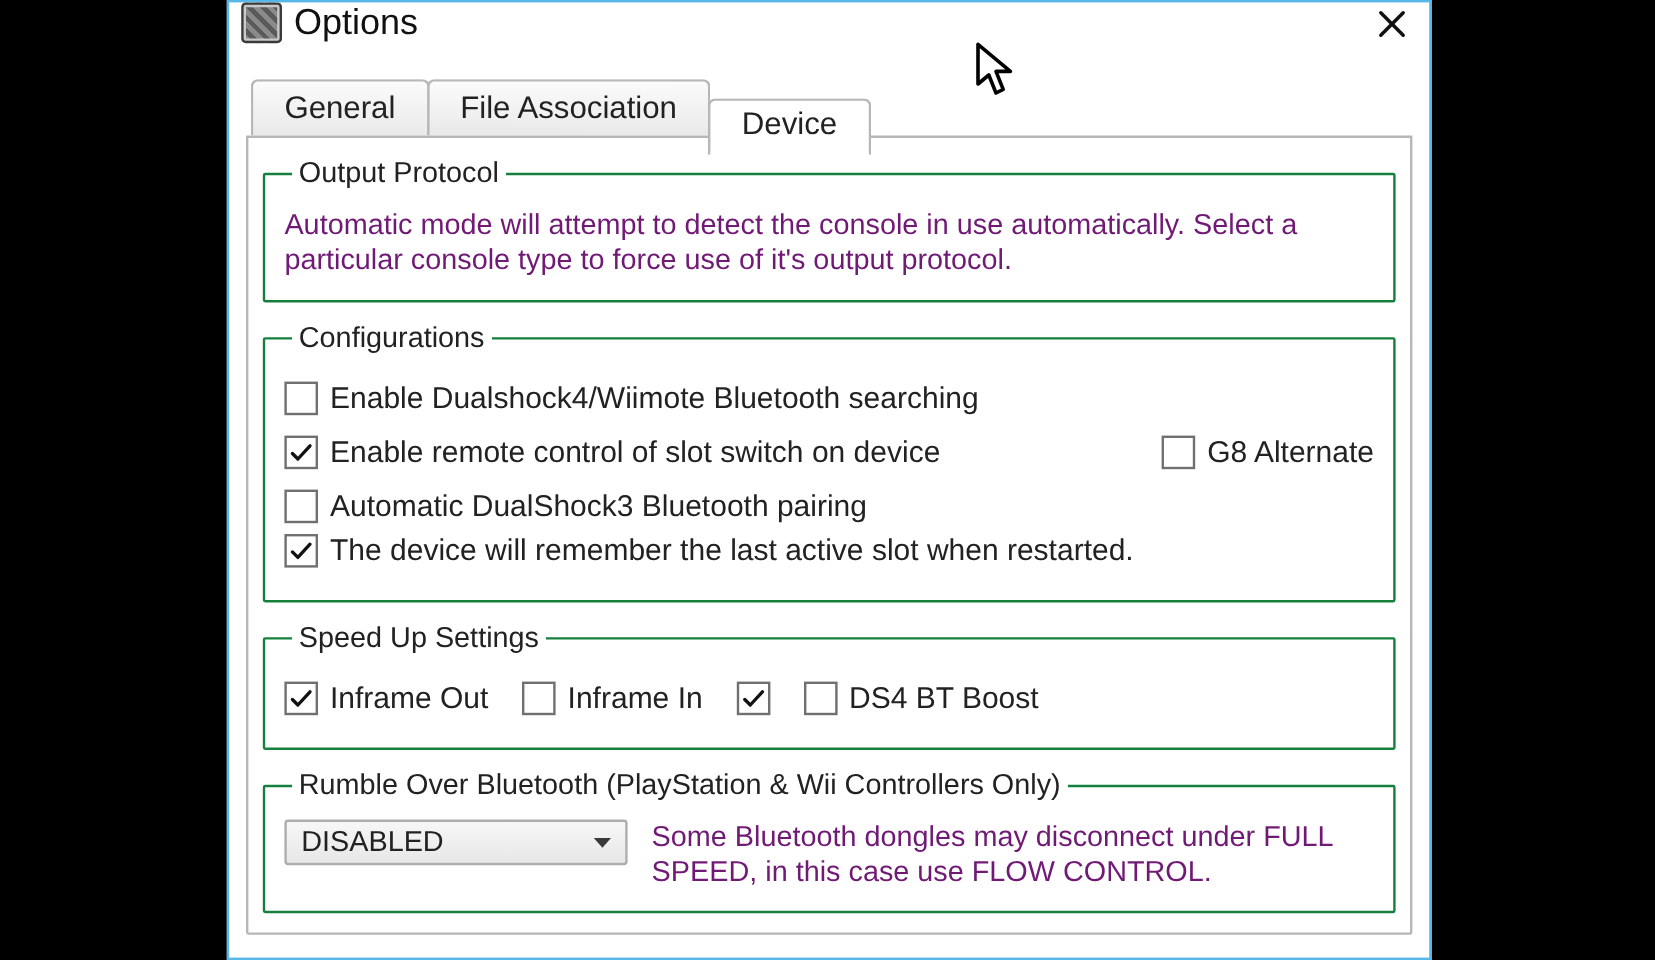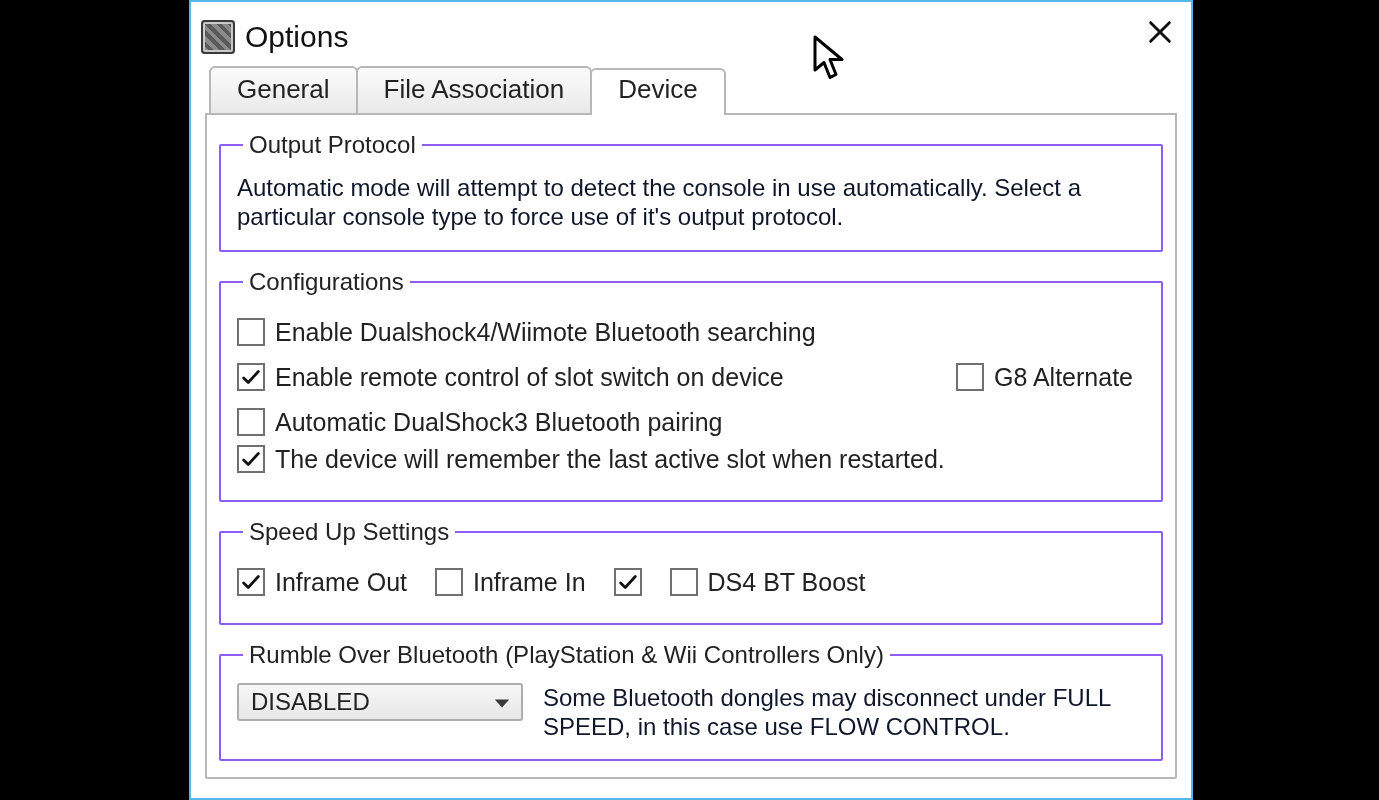--- a/index.html
+++ b/index.html
@@ -17,21 +17,21 @@
   .dialog {
     position: absolute;
     left: 189px; top: 0;
     width: 1004px; height: 800px;
     background: #fff;
     border: 2px solid #56b8e8;
     box-sizing: border-box;
   }
   .titlebar {
     display: flex;
-    align-items: flex-end;
+    align-items: flex-start;
     height: 52px;
     padding: 0 8px 0 10px;
     box-sizing: border-box;
   }
   .titlebar .app-icon {
     width: 34px; height: 34px;
     margin-right: 10px;
     border-radius: 4px;
     background:
       repeating-linear-gradient(45deg, #5a5a5a 0 4px, #8a8a8a 4px 8px);
@@ -76,42 +76,42 @@
     color: #222;
     margin-right: -2px;
     cursor: pointer;
   }
   .tab.active {
     background: #fff;
     border-color: #b7b7b7;
     z-index: 3;
     padding-top: 4px;
     padding-bottom: 10px;
-    top: 2px;
+    top: 16px;
   }
   .tab.active::after{
     content:"";
     position:absolute; left:0; right:0; bottom:-3px; height:5px; background:#fff;
   }
   .tab-panel {
     position: relative;
     z-index: 2;
     border: 2px solid #b7b7b7;
     background: #fff;
     padding: 10px 12px 12px 12px;
     min-height: 640px;
     border-radius: 0 0 2px 2px;
   }
 
   
   fieldset.group {
-    border: 2px solid #8b5cf6;
+    border: 2px solid #15803d;
     border-radius: 2px;
     margin: 6px 0 16px 0;
-    padding: 14px 28px 18px 16px;
+    padding: 14px 16px 18px 16px;
   }
   fieldset.group > legend {
     font-size: 24px;
     color: #222;
     padding: 0 6px;
     margin-left: 6px;
   }
 
   
   .combo {
@@ -128,21 +128,21 @@
     color: #222;
     cursor: pointer;
     box-sizing: border-box;
   }
   .combo .chev { }
   .combo .chev svg { width: 18px; height: 14px; fill: #3a3a3a; }
 
   .row { display: flex; align-items: flex-start; gap: 20px; }
   .note {
     font-size: 24px;
-    color: #0f172a;
+    color: #701a75;
     line-height: 1.22;
     flex: 1;
   }
 
   
   .chk-line { display:flex; align-items:center; gap:10px; margin: 8px 0; }
   .chk-line.inline { display:inline-flex; margin-right: 28px; }
   .chkbox {
     width: 28px; height: 28px;
     border: 2px solid #707070;

